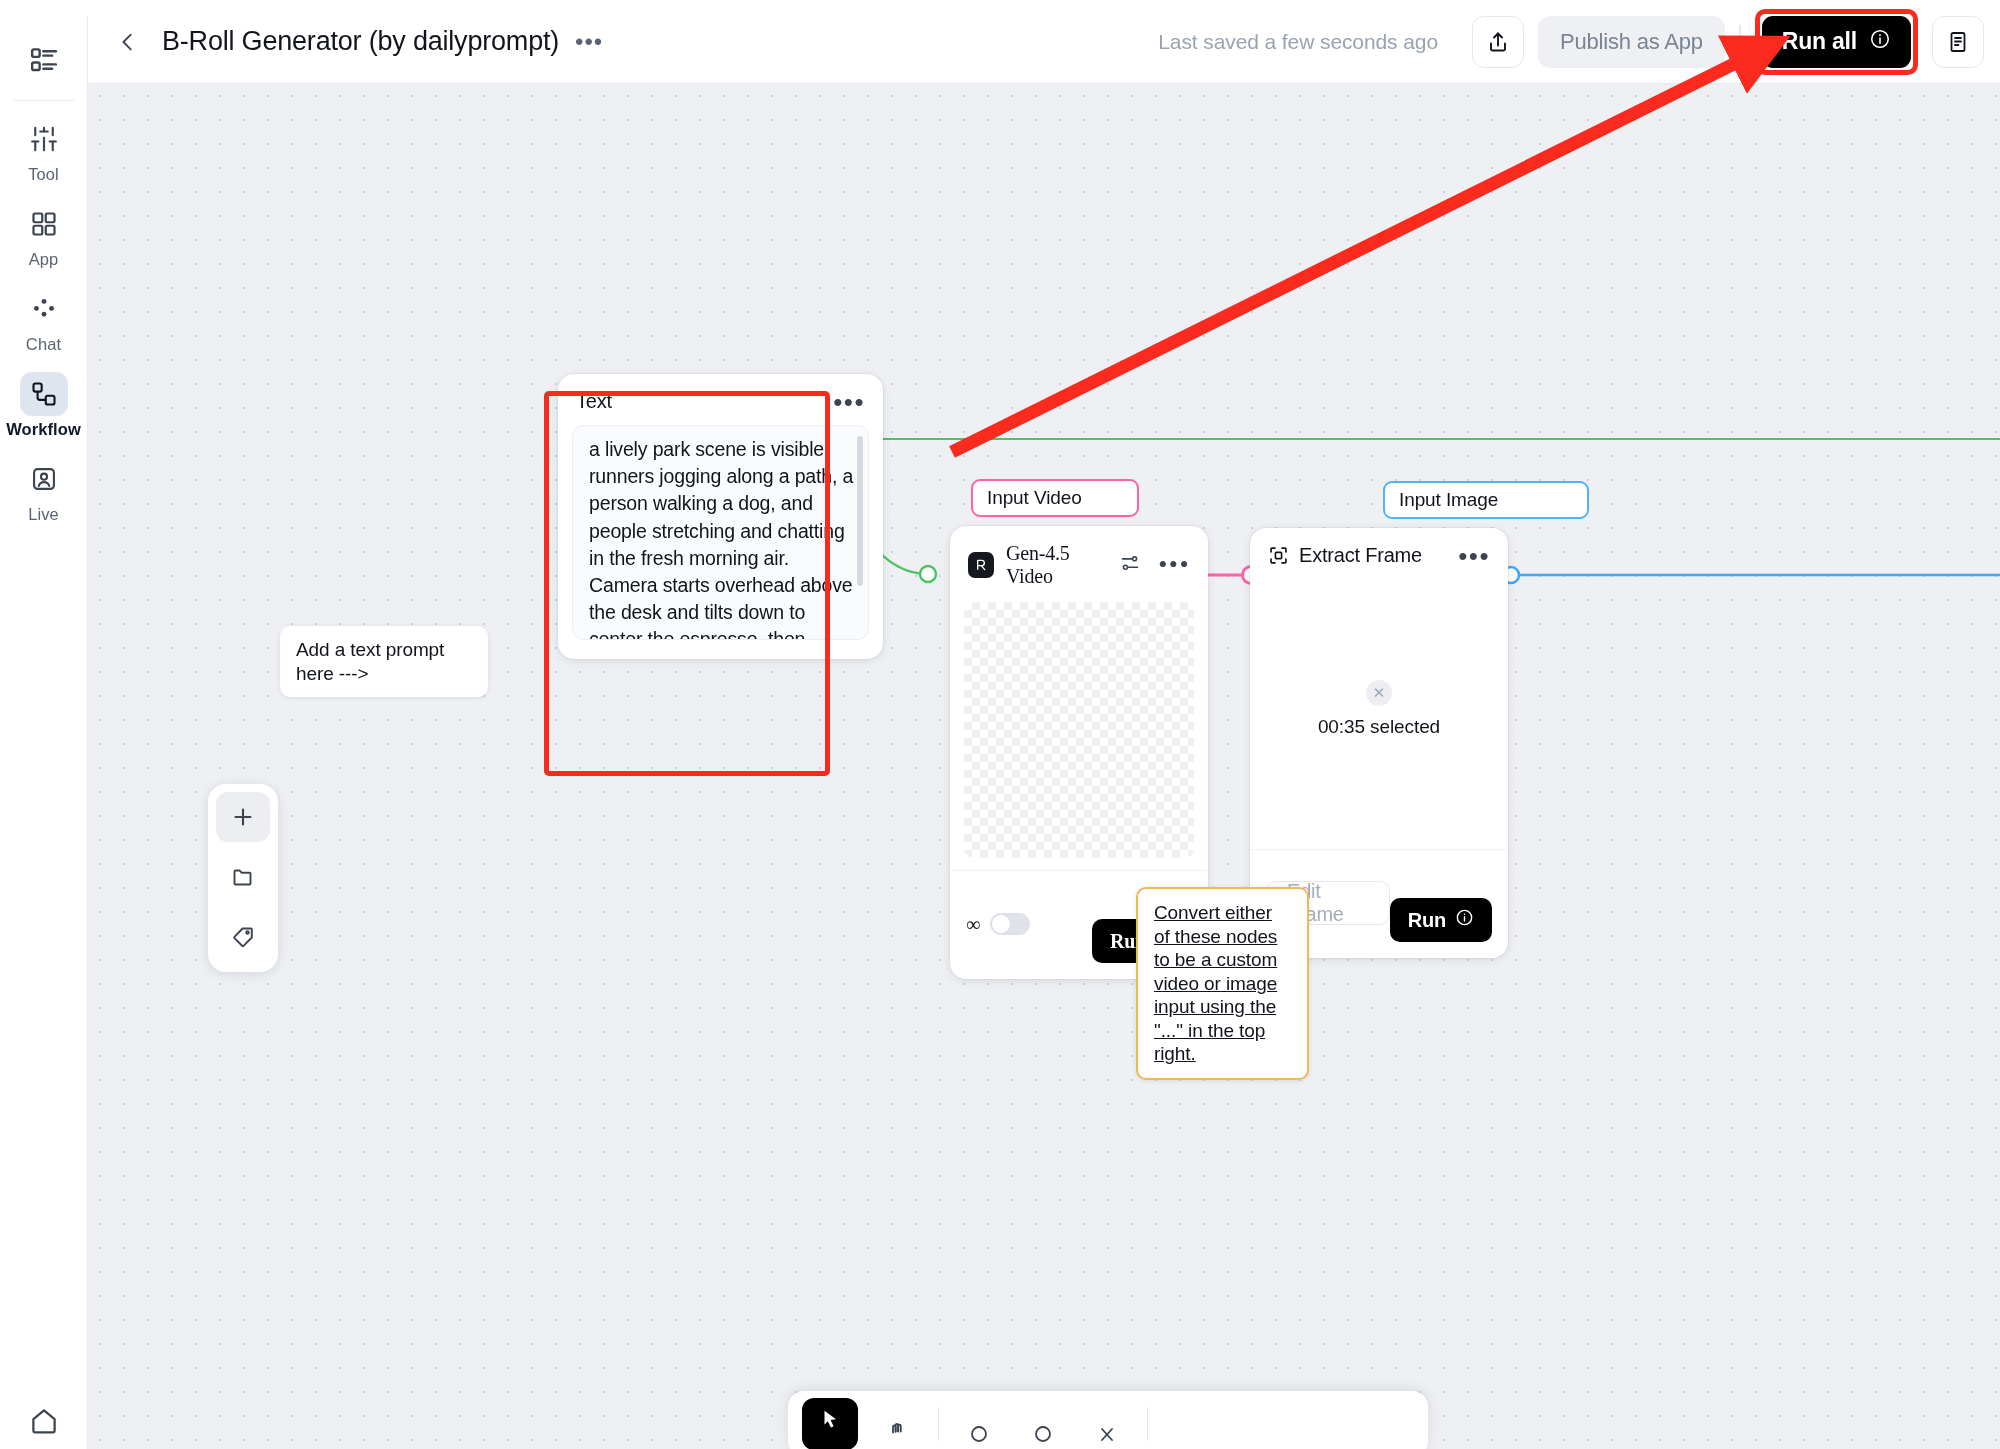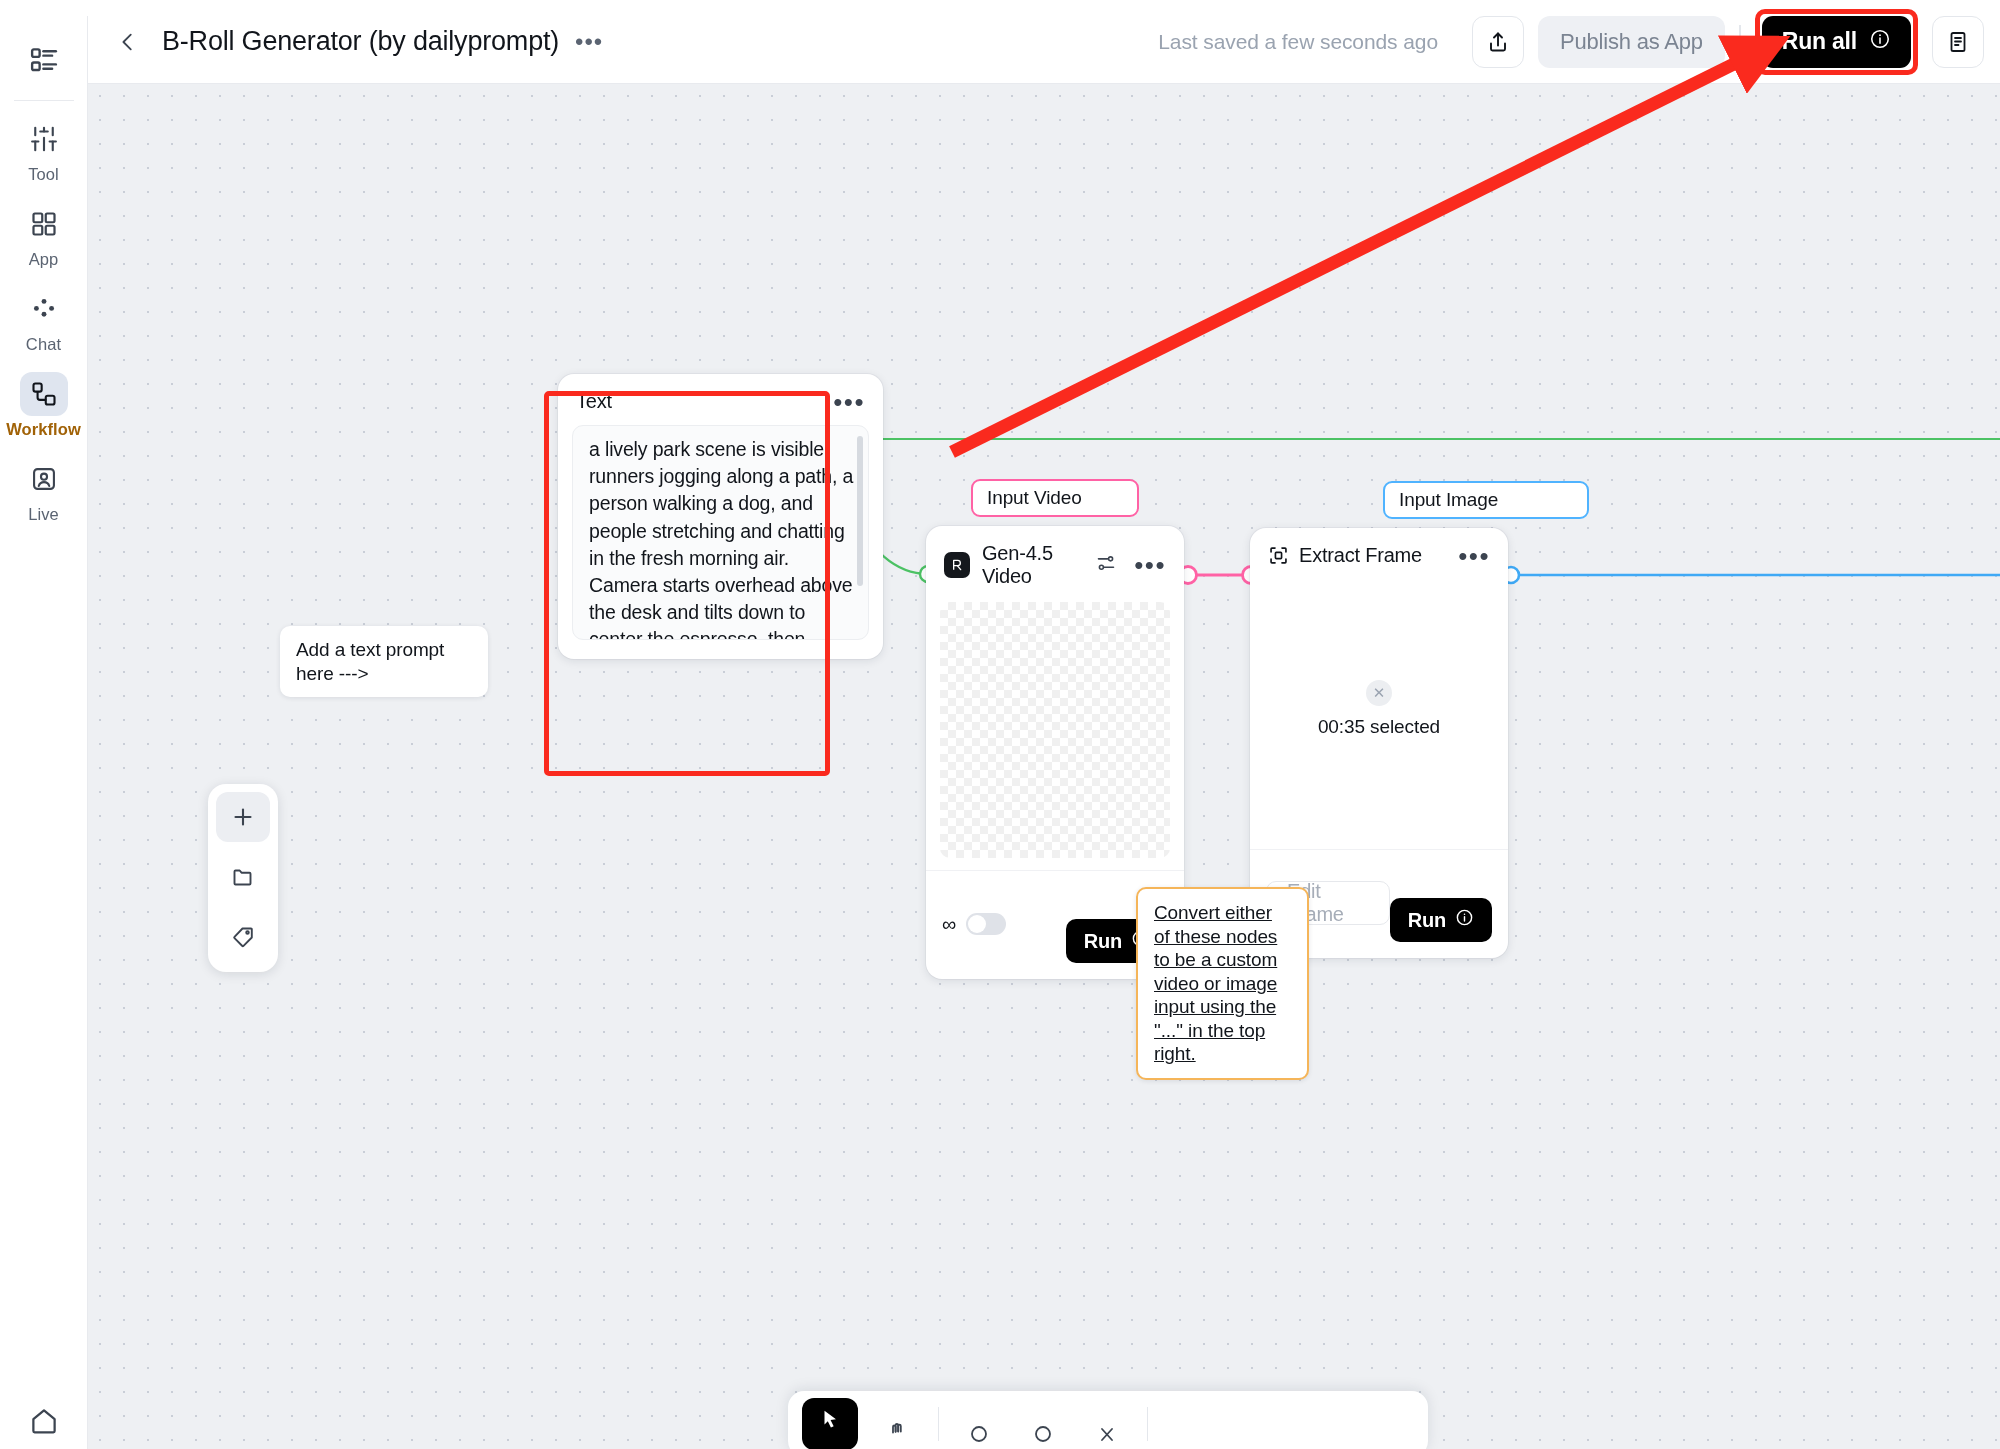--- a/index.html
+++ b/index.html
@@ -24,21 +24,21 @@
   .rail-item {
     width: 72px; display: flex; flex-direction: column; align-items: center;
     margin-bottom: 18px; cursor: pointer;
   }
   .rail-ico {
     width: 48px; height: 44px; border-radius: 12px;
     display: flex; align-items: center; justify-content: center;
   }
   .rail-item.active .rail-ico { background: #dfe5ef; }
   .rail-label { font-size: 16.5px; color: #5b6472; margin-top: 4px; letter-spacing: .1px; }
-  .rail-item.active .rail-label { color: #a16207; font-weight: 600; }
+  .rail-item.active .rail-label { color: #0f172a; font-weight: 600; }
   .rail-home { position: absolute; bottom: 22px; left: 50%; transform: translateX(-50%);
     width: 48px; height: 44px; display:flex; align-items:center; justify-content:center; }
 
   
   .topbar {
     position: absolute; left: 88px; top: 0; right: 0; height: 84px;
     background: #ffffff; border-bottom: 1px solid #e8eaee;
     display: flex; align-items: center; z-index: 25;
   }
   .back-btn { width: 40px; height: 40px; margin-left: 20px; display:flex;
@@ -358,21 +358,21 @@
     </div>
 
     <div class="note" style="left:192px; top:542px; width:208px;">
       <span>Add a text prompt here ---&gt;</span>
     </div>
 
     <div class="pill pink" style="left:883px; top:395px; width:168px;">
       <span>Input Video</span>
     </div>
 
-    <div class="node media-node" style="left:838px; top:442px;">
+    <div class="node media-node" style="left:862px; top:442px;font-family:Liberation Serif, serif;">
       <div class="node-head">
         <span class="node-chip">
           <svg width="16" height="16" viewBox="0 0 24 24" fill="none" stroke="#fff" stroke-width="2">
             <path d="M7 19 V5 h6 a4 4 0 0 1 0 8 H7" stroke-linejoin="round"></path>
             <path d="M12.5 13 L17.5 19" stroke-linecap="round"></path>
           </svg>
         </span>
         <span class="node-title">Gen-4.5 Video</span>
         <span class="node-head-sp">
           <span>

